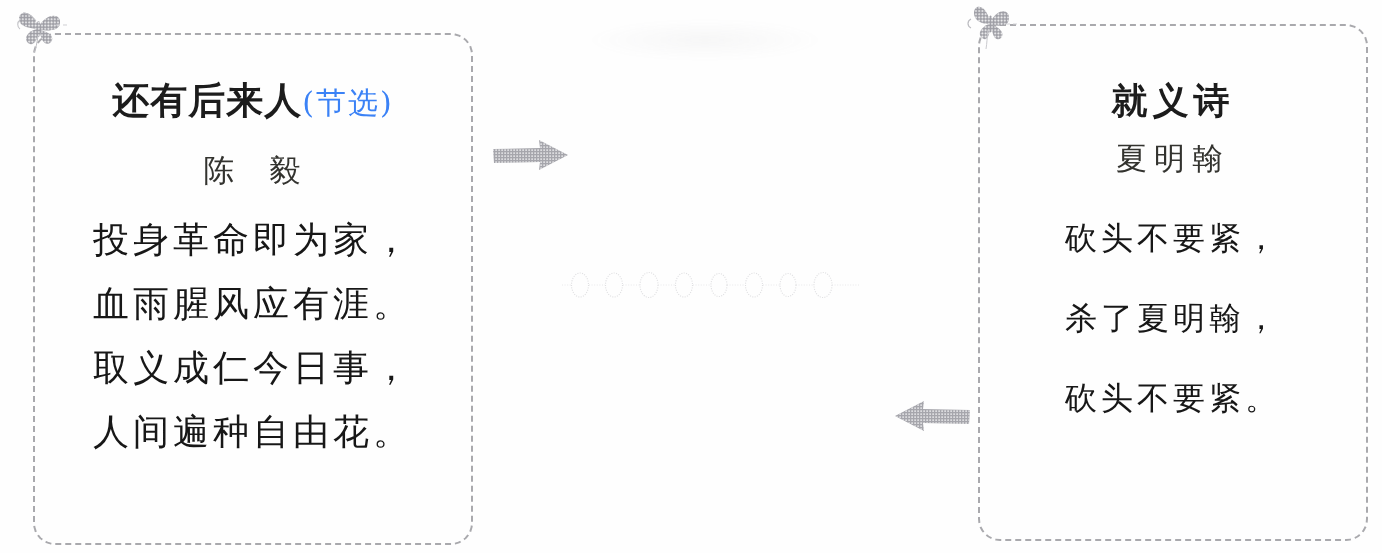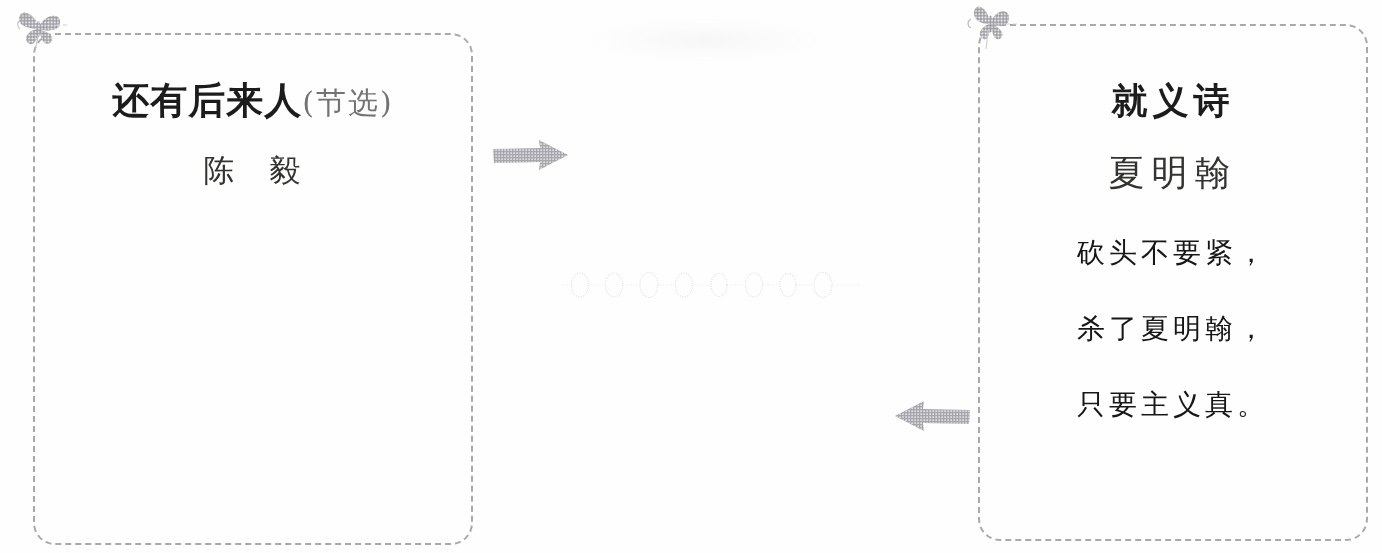--- a/index.html
+++ b/index.html
@@ -65,21 +65,21 @@
   .poem-title {
     font-family: "DejaVu Sans", "Liberation Sans", sans-serif;
     font-weight: bold;
     color: #1c1c1c;
     white-space: nowrap;
     line-height: 1;
   }
   .poem-title .paren {
     font-family: "DejaVu Serif", "Liberation Serif", serif;
     font-weight: normal;
-    color: #737373;
+    color: #3b82f6;
   }
   .poem-author {
     font-family: "DejaVu Serif", "Liberation Serif", serif;
     color: #33332f;
     white-space: pre;
     line-height: 1;
   }
   .poem-line {
     font-family: "DejaVu Serif", "Liberation Serif", serif;
     color: #171717;
@@ -89,23 +89,23 @@
 
   
   .card-left .poem-title { font-size: 37px; margin-top: 47px; letter-spacing: 1px; }
   .card-left .poem-title .paren { font-size: 30px; letter-spacing: 2px; }
   .card-left .poem-author { font-size: 31px; margin-top: 36px; letter-spacing: 2px; }
   .card-left .poem-body { margin-top: 36px; }
   .card-left .poem-line { font-size: 36px; letter-spacing: 4px; margin-bottom: 28px; }
 
   
   .card-right .poem-title { font-size: 36px; margin-top: 57px; letter-spacing: 5px; }
-  .card-right .poem-author { font-size: 36px; margin-top: 36px; letter-spacing: 7px; }
+  .card-right .poem-author { font-size: 31px; margin-top: 24px; letter-spacing: 7px; }
   .card-right .poem-body { margin-top: 37px; }
-  .card-right .poem-line { font-size: 28px; letter-spacing: 4px; margin-bottom: 28px; margin-top: 48px; }
+  .card-right .poem-line { font-size: 32px; letter-spacing: 4px; margin-bottom: 28px; margin-top: 48px; }
 
   
   .butterfly {
     position: absolute;
     width: 58px;
     height: 52px;
     pointer-events: none;
   }
   .bf-left  { left: 12px;  top: 2px; }
   .bf-right { left: 962px; top: -3px; }
@@ -137,33 +137,39 @@
 <div class="page">
 
   <div class="smudge"></div>
 
   <div class="card card-left">
     <div class="card-inner">
       <div class="poem-title">
         <span>还有后来人</span><span class="paren">(节选)</span>
       </div>
       <div class="poem-author">陈　毅</div>
+      <div class="poem-body">
+        <div class="poem-line">投身革命即为家，</div>
+        <div class="poem-line">血雨腥风应有涯。</div>
+        <div class="poem-line">取义成仁今日事，</div>
+        <div class="poem-line">人间遍种自由花。</div>
+      </div>
     </div>
   </div>
 
   <div class="card card-right">
     <div class="card-inner">
       <div class="poem-title">
         <span>就义诗</span>
       </div>
       <div class="poem-author">夏明翰</div>
       <div class="poem-body">
         <div class="poem-line">砍头不要紧，</div>
         <div class="poem-line">杀了夏明翰，</div>
-        <div class="poem-line">只要主义真。</div>
+        <div class="poem-line">砍头不要紧。</div>
       </div>
     </div>
   </div>
 
   <svg class="butterfly bf-left" viewBox="0 0 58 52">
     <defs>
       <pattern id="dotsA" width="3.2" height="3.2" patternUnits="userSpaceOnUse">
         <circle cx="1.2" cy="1.2" r="0.95" fill="#ffffff"></circle>
       </pattern>
       <mask id="bfmaskA">

